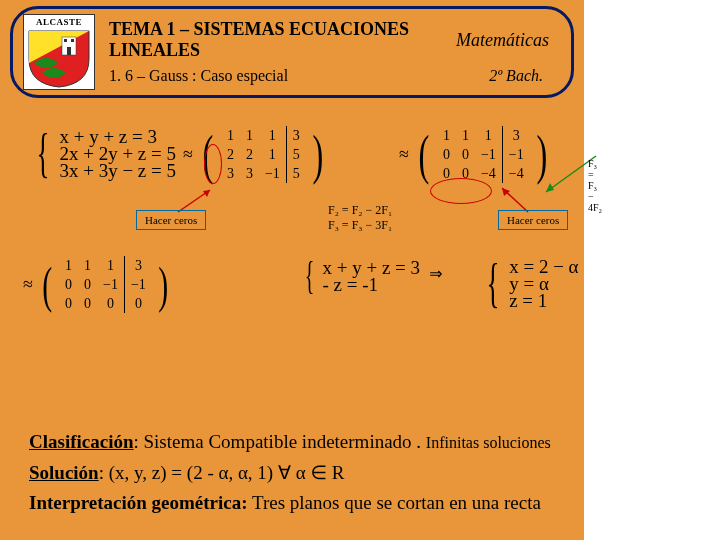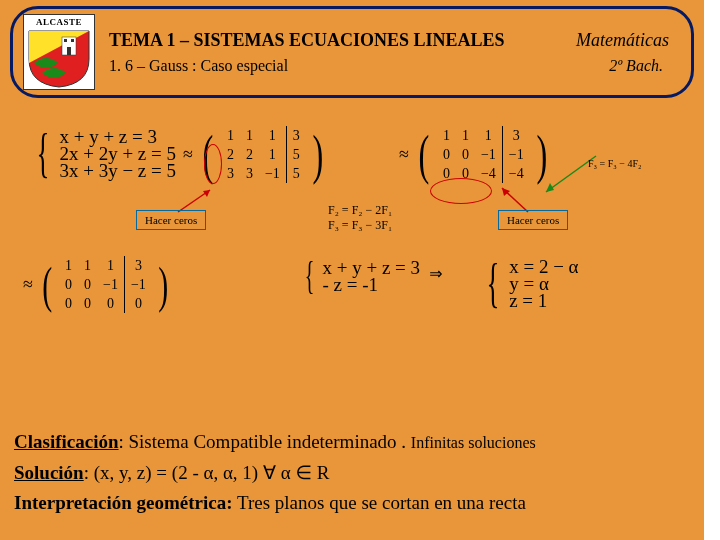--- a/index.html
+++ b/index.html
@@ -2,21 +2,21 @@
 <html><head>
 <meta charset="utf-8">
 <style>
   body {
     margin: 0;
     padding: 0;
     background: #fff;
     font-family: "Times New Roman", serif;
   }
   .slide {
-    width: 704px;
+    width: 584px;
     height: 540px;
     background: #E9963A;
     position: relative;
     box-sizing: border-box;
   }
   .header-wrap {
     padding: 6px 10px 4px 10px;
   }
   .header {
     background: #E9963A;
@@ -94,21 +94,21 @@
   .row2c { position:absolute; left:480px; top:152px; font-size:13px;}
   .oval-zeros {
     position:absolute; border:1px solid #c00; border-radius:50%;
     width:60px; height:24px; left:430px; top:74px;
   }
   .ops2 { position:absolute; left:588px; top:54px; font-size:10px;}
   .bottom {
     position:absolute; left:14px; right:10px; bottom:22px;
     font-size:19px; line-height:30px;
   }
-  .bottom .lbl{ font-weight:bold;}
+  .bottom .lbl{ font-weight:bold;margin-left:15px;}
   .bottom span.u{ text-decoration:underline;}
   .small{font-size:16px;}
   svg.ar { position:absolute; }
 </style>
 </head>
 <body>
 
 <div class="slide">
 
   <div class="header-wrap">

